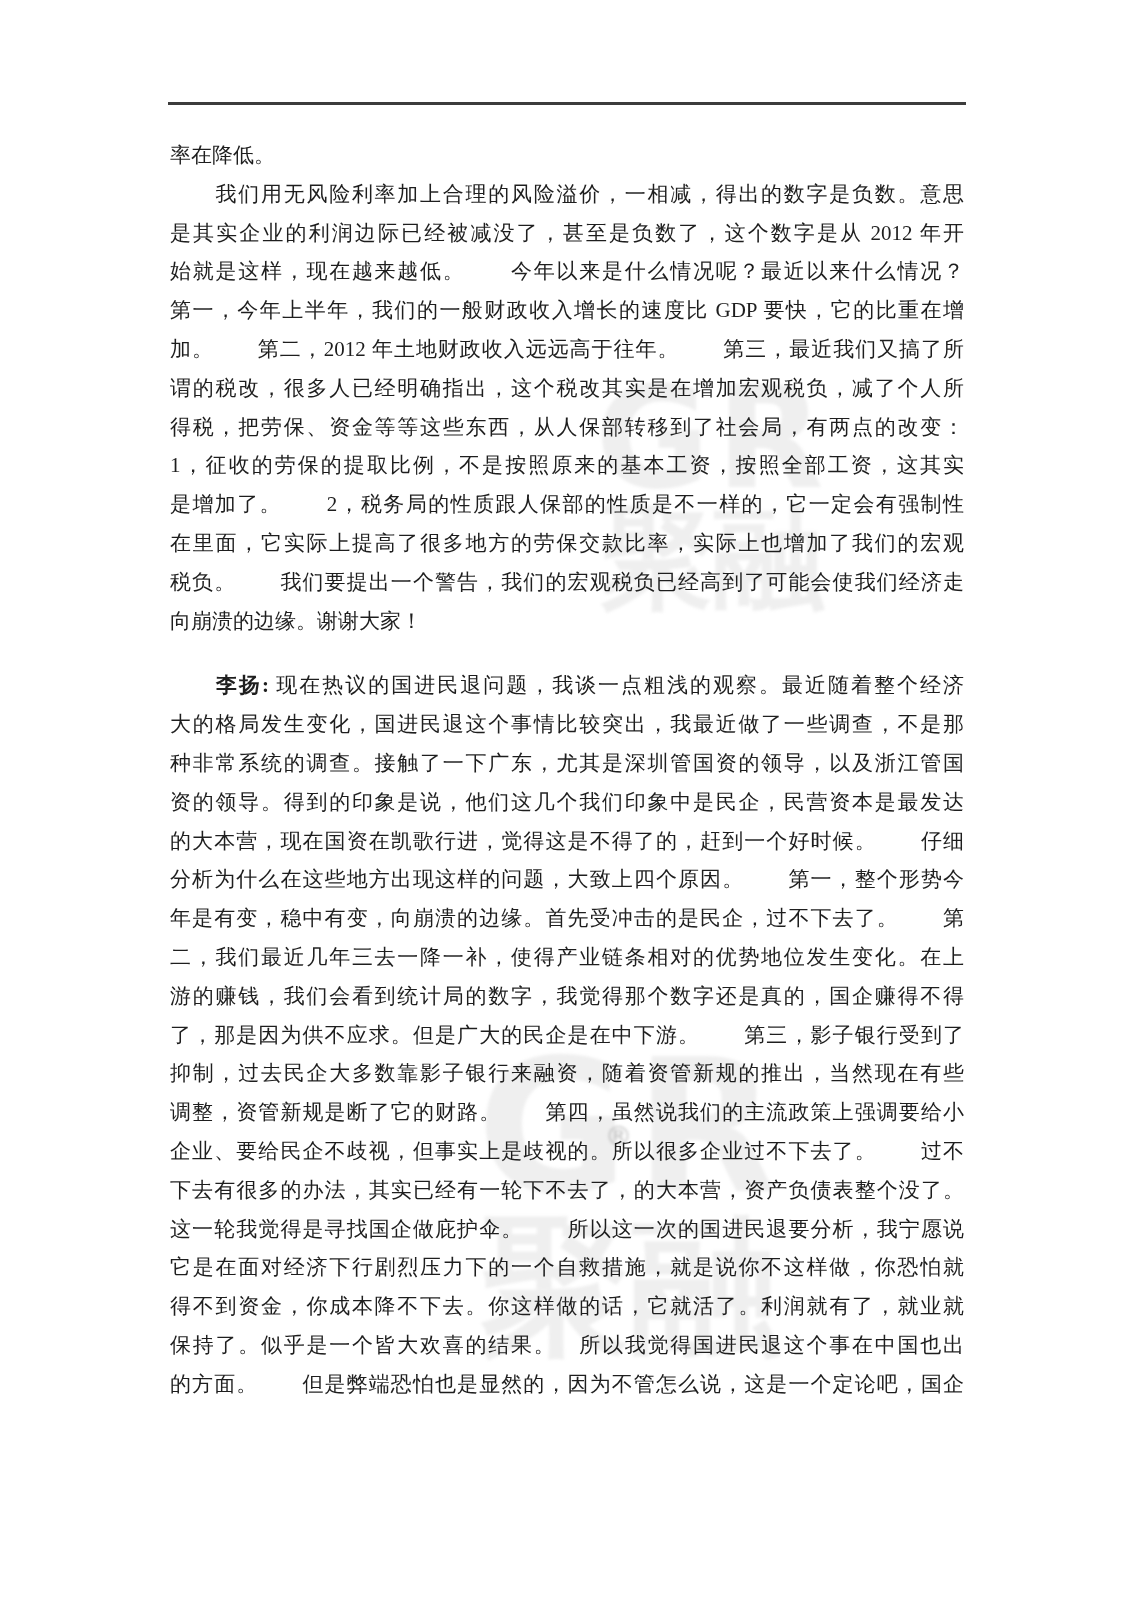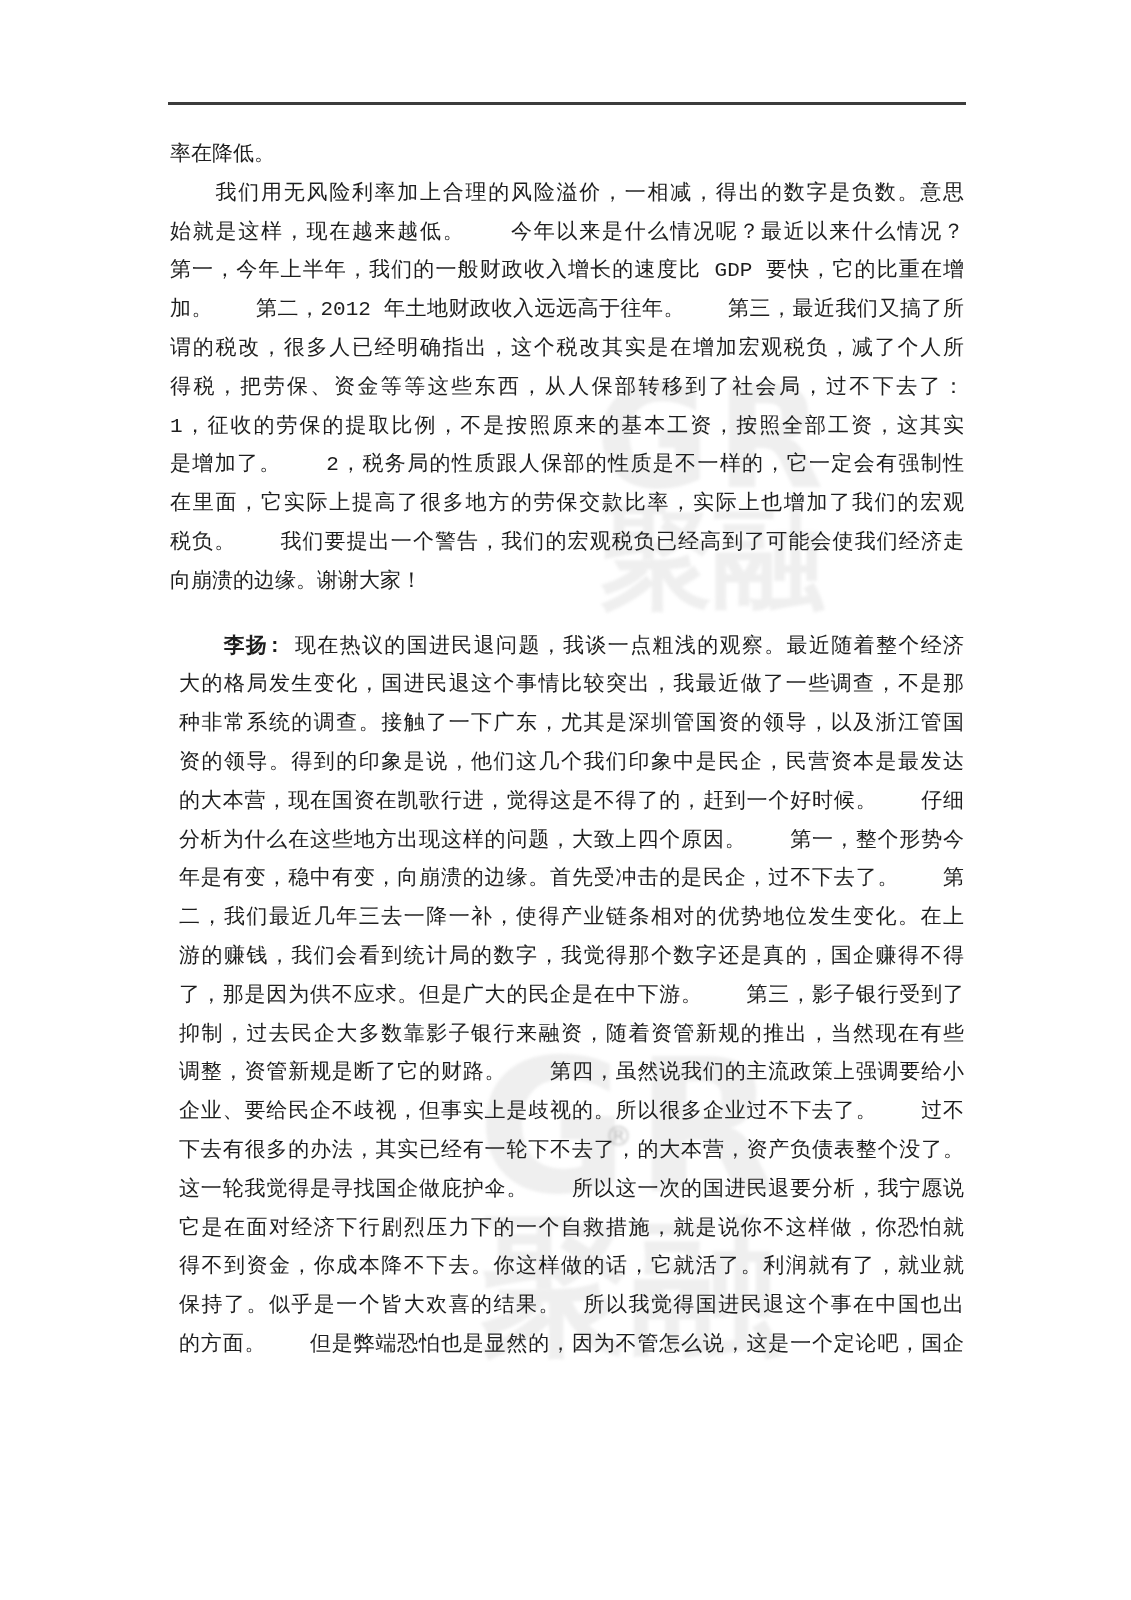--- a/index.html
+++ b/index.html
@@ -25,22 +25,22 @@
     background: #3c3c3c;
   }
   .content {
     position: absolute;
     left: 170px;
     top: 136px;
     width: 794px;
     font-size: 21px;
     line-height: 38.8px;
   }
-  .para { margin: 0; font-family: Liberation Mono, monospace; }
-  .para.gap-before { margin-top: 26px; margin-left: 9px; }
+  .para { margin: 0; }
+  .para.gap-before { margin-top: 26px; }
   .line {
     text-align: justify;
     text-align-last: justify;
     max-height: 38.8px;
     overflow: hidden;
     white-space: pre-wrap;
   }
   .line.no-just {
     text-align: left;
     text-align-last: left;
@@ -92,25 +92,26 @@
     <div class="g1">GR</div>
     <div class="g2">聚融</div>
   </div>
 
   <div class="content">
       <div class="para">
         <div class="line no-just">率在降低。</div>
       </div>
       <div class="para">
         <div class="line">　　我们用无风险利率加上合理的风险溢价，一相减，得出的数字是负数。意思</div>
+        <div class="line">是其实企业的利润边际已经被减没了，甚至是负数了，这个数字是从 2012 年开</div>
         <div class="line">始就是这样，现在越来越低。　　今年以来是什么情况呢？最近以来什么情况？</div>
         <div class="line">第一，今年上半年，我们的一般财政收入增长的速度比 GDP 要快，它的比重在增</div>
         <div class="line">加。　　第二，2012 年土地财政收入远远高于往年。　　第三，最近我们又搞了所</div>
         <div class="line">谓的税改，很多人已经明确指出，这个税改其实是在增加宏观税负，减了个人所</div>
-        <div class="line">得税，把劳保、资金等等这些东西，从人保部转移到了社会局，过不下去了：</div>
+        <div class="line">得税，把劳保、资金等等这些东西，从人保部转移到了社会局，有两点的改变：</div>
         <div class="line">1，征收的劳保的提取比例，不是按照原来的基本工资，按照全部工资，这其实</div>
         <div class="line">是增加了。　　2，税务局的性质跟人保部的性质是不一样的，它一定会有强制性</div>
         <div class="line">在里面，它实际上提高了很多地方的劳保交款比率，实际上也增加了我们的宏观</div>
         <div class="line">税负。　　我们要提出一个警告，我们的宏观税负已经高到了可能会使我们经济走</div>
         <div class="line no-just">向崩溃的边缘。谢谢大家！</div>
       </div>
       <div class="para gap-before">
         <div class="line">　　<b>李扬:</b><span> 现在热议的国进民退问题，我谈一点粗浅的观察。最近随着整个经济</span></div>
         <div class="line">大的格局发生变化，国进民退这个事情比较突出，我最近做了一些调查，不是那</div>
         <div class="line">种非常系统的调查。接触了一下广东，尤其是深圳管国资的领导，以及浙江管国</div>

